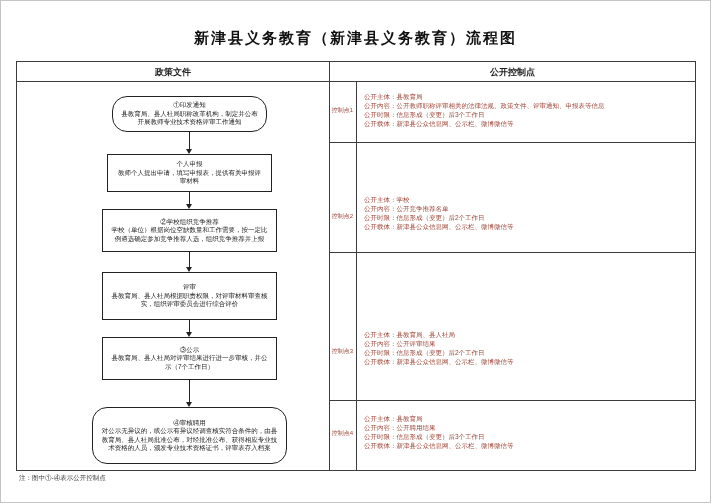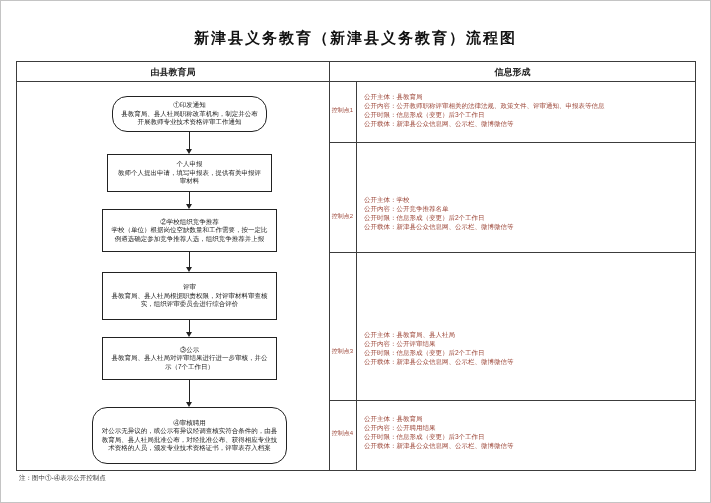--- a/index.html
+++ b/index.html
@@ -58,22 +58,22 @@
 </style>
 </head>
 <body>
 
 <div class="page">
 
   <div class="title">新津县义务教育（新津县义务教育）流程图</div>
 
   <div class="table">
 
-    <div class="hdr hdr-left">由县教育局</div>
-    <div class="hdr hdr-right">信息形成</div>
+    <div class="hdr hdr-left">政策文件</div>
+    <div class="hdr hdr-right">公开控制点</div>
 
     <div class="vline-main"></div>
     <div class="vline-label"></div>
     <div class="hdiv hdiv1"></div>
     <div class="hdiv hdiv2"></div>
     <div class="hdiv hdiv3"></div>
 
     <div class="fbox rounded" style="left:95px; top:34px; width:155px; height:36px;">
       <span class="t">①印发通知</span>
       <span class="b">县教育局、县人社局职称改革机构，制定并公布开展教师专业技术资格评审工作通知</span>

